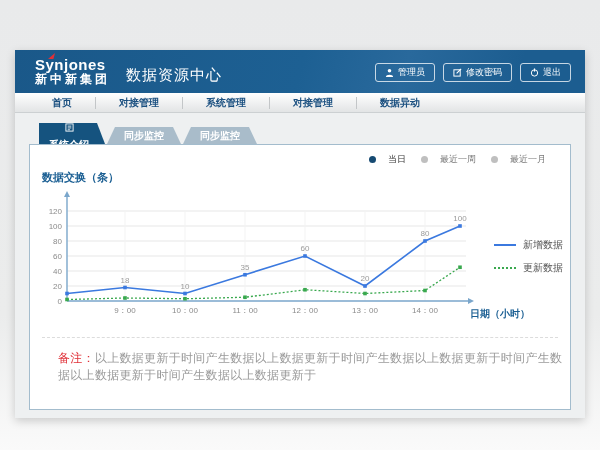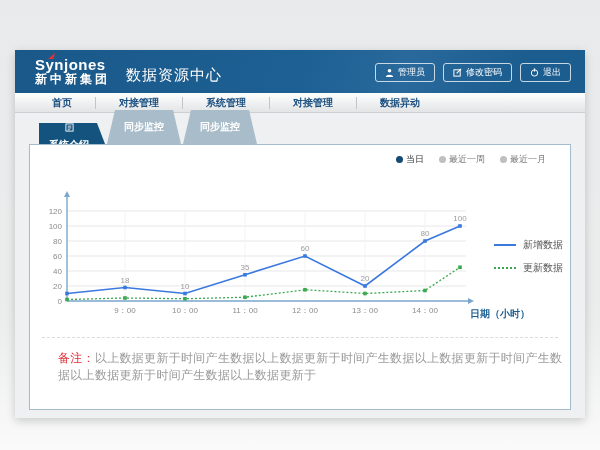--- a/index.html
+++ b/index.html
@@ -31,27 +31,27 @@
   .nav-item { font-size:10px; font-weight:bold; color:#1b5080; padding:0 23px;
     border-right:1px solid #c3c6c8; line-height:12px; cursor:pointer; }
   .nav-item:last-child { border-right:none; }
 
   
   .tab-bar { display:flex; align-items:flex-end; gap:2px; margin:10px 0 0 24px; height:21px; }
   .tab { font-size:10px; font-weight:bold; color:#fff; display:flex; align-items:center;
     gap:4px; cursor:pointer; }
   .tab.active { background:#15537f; height:21px; padding:0 16px 0 10px;
     clip-path:polygon(0 0,calc(100% - 8px) 0,100% 100%,0 100%);flex-direction:column; }
-  .tab.inactive { background:#a9bcca; height:17px; padding:17px 17px;
+  .tab.inactive { background:#a9bcca; height:17px; padding:0 17px;
     clip-path:polygon(8px 0,calc(100% - 8px) 0,100% 100%,0 100%); }
 
   
   .panel { position:relative; margin:0 14px; height:266px; background:#fff; border:1px solid #a3bccd; }
   .filters { position:absolute; top:8px; right:24px; display:flex; gap:15px; align-items:center; }
-  .filter { display:flex; align-items:center; gap:3px; font-size:9px; color:#777; cursor:pointer; }
+  .filter { display:flex; align-items:center; gap:12px; font-size:9px; color:#777; cursor:pointer; }
   .filter .dot { width:7px; height:7px; border-radius:50%; background:#bfbfbf; }
   .filter.selected { color:#333; }
   .filter.selected .dot { background:#164a72; }
   .y-title { position:absolute; left:12px; top:25px; color:#1b5f93; font-size:11px; font-weight:bold; }
   #chart-svg { position:absolute; left:0; top:40px; }
   #chart-svg text { font-family:"Liberation Sans","DejaVu Sans",sans-serif; }
   .x-title { position:absolute; left:440px; top:162px; color:#1b5f93; font-size:10px; font-weight:bold; }
   .legend { position:absolute; left:464px; top:88px;font-family:Liberation Serif, serif; }
   .legend-item { display:flex; align-items:center; gap:7px; height:23px; font-size:10px; color:#555; }
   .sample { width:22px; height:0; border-top:2px solid #3b79df; }
@@ -139,20 +139,21 @@
       <div class="filter">
         <span class="dot"></span>
         <span>最近一周</span>
       </div>
       <div class="filter">
         <span class="dot"></span>
         <span>最近一月</span>
       </div>
     </div>
 
+    <div class="y-title">数据交换（条）</div>
 
     <svg id="chart-svg" width="462" height="138" viewBox="0 0 462 138">
         <text x="32" y="119" text-anchor="end" fill="#8b8b8b" font-size="8px">0</text>
         <line x1="37" y1="101" x2="436" y2="101" stroke="#e7e7e7" stroke-width="1"></line>
         <text x="32" y="104" text-anchor="end" fill="#8b8b8b" font-size="8px">20</text>
         <line x1="37" y1="86" x2="436" y2="86" stroke="#e7e7e7" stroke-width="1"></line>
         <text x="32" y="89" text-anchor="end" fill="#8b8b8b" font-size="8px">40</text>
         <line x1="37" y1="71" x2="436" y2="71" stroke="#e7e7e7" stroke-width="1"></line>
         <text x="32" y="74" text-anchor="end" fill="#8b8b8b" font-size="8px">60</text>
         <line x1="37" y1="56" x2="436" y2="56" stroke="#e7e7e7" stroke-width="1"></line>

